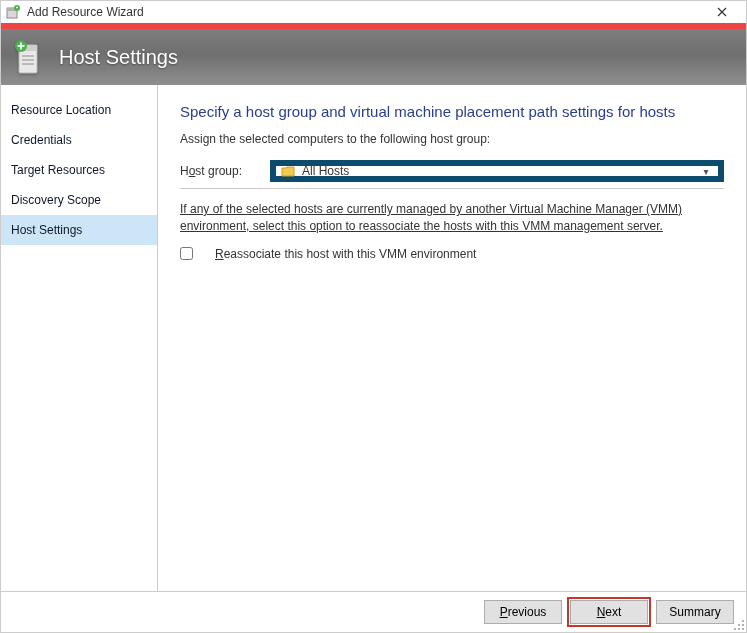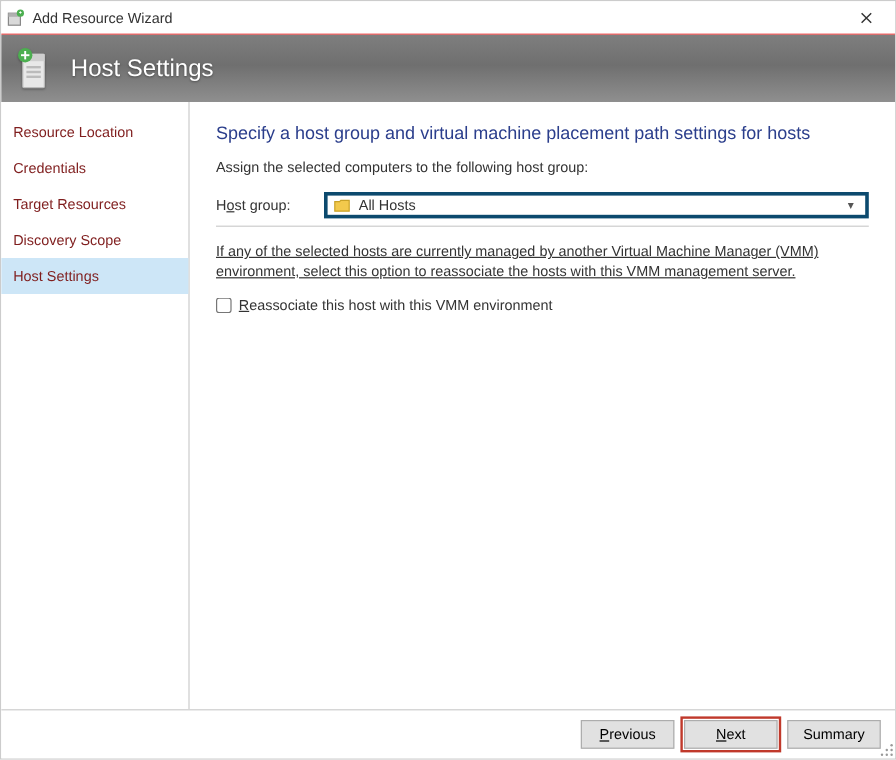--- a/index.html
+++ b/index.html
@@ -14,21 +14,21 @@
       border: 1px solid #ccc;
       display: flex;
       flex-direction: column;
     }
     .titlebar {
       height: 28px;
       display: flex;
       align-items: center;
       padding: 0 4px;
       background: #fff;
-      border-bottom: 1px solid #ef4444;
+      border-bottom: 6px solid #ef4444;
     }
     .titlebar .app-icon {
       width: 16px; height: 16px;
       margin-right: 6px;
       display: inline-flex;
       align-items: center;
       justify-content: center;
     }
     .titlebar .title-text { flex: 1; font-size: 12px; }
     .titlebar .close-btn {
@@ -69,21 +69,21 @@
     .sidebar {
       width: 157px;
       border-right: 1px solid #ccc;
       background: #fff;
       padding-top: 10px;
     }
     .sidebar-item {
       padding: 8px 10px;
       font-size: 12px;
       cursor: pointer;
-      color: #7f1d1d;
+      color: #0f172a;
     }
     .sidebar-item.active {
       background: #cde6f7;
     }
 
     .main {
       flex: 1;
       padding: 18px 22px 10px 22px;
       display: flex;
       flex-direction: column;
@@ -105,21 +105,21 @@
       margin-bottom: 0;
     }
     .field-label {
       width: 90px;
       font-size: 12px;
     }
     .underline { text-decoration: underline; }
     .host-select {
       flex: 1;
       height: 22px;
-      border: 3px solid #0c4a6e;
+      border: 6px solid #0c4a6e;
       background: #fff;
       display: flex;
       align-items: center;
       padding: 0 4px;
       position: relative;
       cursor: pointer;
     }
     .host-select .sel-icon {
       width: 16px; height: 16px;
       margin-right: 6px;
@@ -137,22 +137,22 @@
     }
     .note {
       font-size: 12px;
       color: #333;
       line-height: 1.4;
       margin-bottom: 12px;
       text-decoration: underline;
     }
     .checkbox-row {
       display: flex;
-      align-items: flex-end;
-      gap: 6px;
+      align-items: flex-start;
+      gap: 22px;
       font-size: 12px;
     }
     .checkbox-row input[type=checkbox] {
       width: 13px; height: 13px;
     }
 
     .footer {
       border-top: 1px solid #ccc;
       padding: 8px 12px;
       display: flex;

